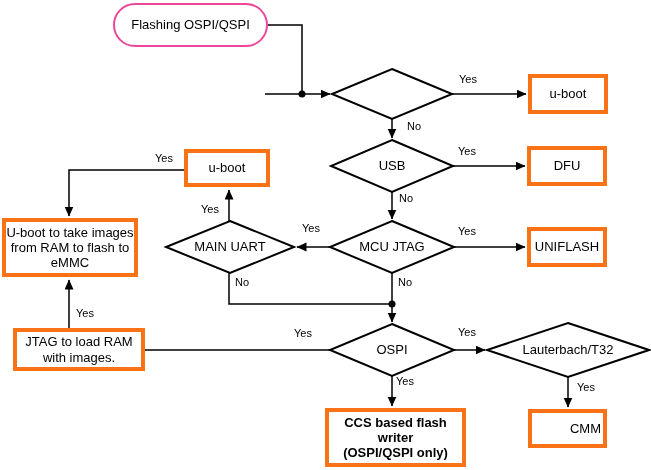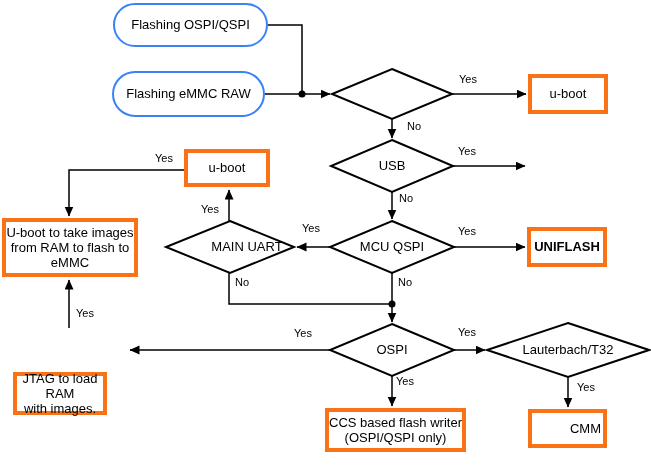--- a/index.html
+++ b/index.html
@@ -46,21 +46,21 @@
     text-align: center;
     font-size: 13px;
     line-height: 1.16;
     white-space: pre-line;
     background: #ffffff;
   }
   .node.rect {
     border: 4px solid #f97316;
   }
   .node.stadium {
-    border: 2px solid #3b82f6;
+    border: 2px solid #ec4899;
     border-radius: 23px;
   }
   .node.decision {
     background: transparent;
     border: none;
   }
   .lbl {
     position: absolute;
     font-size: 11px;
     line-height: 1.1;
@@ -102,37 +102,37 @@
     <polygon class="diamond" points="230,221 294,247 230,273 166,247"></polygon>
     <polygon class="diamond" points="392,221 454,247 392,273 330,247"></polygon>
     <polygon class="diamond" points="392,324 454,350 392,376 330,350"></polygon>
     <polygon class="diamond" points="568,323 649,350 568,377 487,350"></polygon>
 
     <circle class="junction" cx="302" cy="94" r="3.5"></circle>
     <circle class="junction" cx="392" cy="304" r="3.5"></circle>
   </svg>
 
   <div class="node stadium" style="left:113px; top:3px; width:155px; height:44px;">Flashing OSPI/QSPI</div>
-  <div class="node stadium" style="left:112px; top:71px; width:153px; height:46px;">Flashing eMMC RAW</div>
 
   <div class="node rect" style="left:528px; top:74px; width:80px; height:40px;">u-boot</div>
-  <div class="node rect" style="left:527px; top:227px; width:80px; height:40px;font-weight:bold;">UNIFLASH</div>
+  <div class="node rect" style="left:527px; top:146px; width:80px; height:40px;">DFU</div>
+  <div class="node rect" style="left:527px; top:227px; width:80px; height:40px;">UNIFLASH</div>
   <div class="node rect" style="left:184px; top:149px; width:86px; height:38px;">u-boot</div>
   <div class="node rect" style="left:2px; top:218px; width:136px; height:59px;">U-boot to take images
 from RAM to flash to
 eMMC</div>
-  <div class="node rect" style="left:13px; top:328px; width:94px; height:43px;margin-top:44px;">JTAG to load RAM
+  <div class="node rect" style="left:13px; top:328px; width:132px; height:43px;">JTAG to load RAM
 with images.</div>
-  <div class="node rect" style="left:325px; top:408px; width:141px; height:44px;">CCS based flash writer
+  <div class="node rect" style="left:325px; top:408px; width:141px; height:59px;font-weight:bold;">CCS based flash writer
 (OSPI/QSPI only)</div>
   <div class="node rect" style="left:528px; top:409px; width:79px; height:39px;padding-left:36px;">CMM</div>
 
   <div class="node decision" style="left:331px; top:140px; width:122px; height:52px;">USB</div>
-  <div class="node decision" style="left:183px; top:221px; width:128px; height:52px;">MAIN UART</div>
-  <div class="node decision" style="left:330px; top:221px; width:124px; height:52px;">MCU QSPI</div>
+  <div class="node decision" style="left:166px; top:221px; width:128px; height:52px;">MAIN UART</div>
+  <div class="node decision" style="left:330px; top:221px; width:124px; height:52px;">MCU JTAG</div>
   <div class="node decision" style="left:330px; top:324px; width:124px; height:52px;">OSPI</div>
   <div class="node decision" style="left:487px; top:323px; width:162px; height:54px;">Lauterbach/T32</div>
 
   <span class="lbl" style="left:459px; top:73px;">Yes</span>
   <span class="lbl" style="left:407px; top:120px;">No</span>
   <span class="lbl" style="left:458px; top:145px;">Yes</span>
   <span class="lbl" style="left:399px; top:192px;">No</span>
   <span class="lbl" style="left:302px; top:222px;">Yes</span>
   <span class="lbl" style="left:458px; top:225px;">Yes</span>
   <span class="lbl" style="left:398px; top:276px;">No</span>

